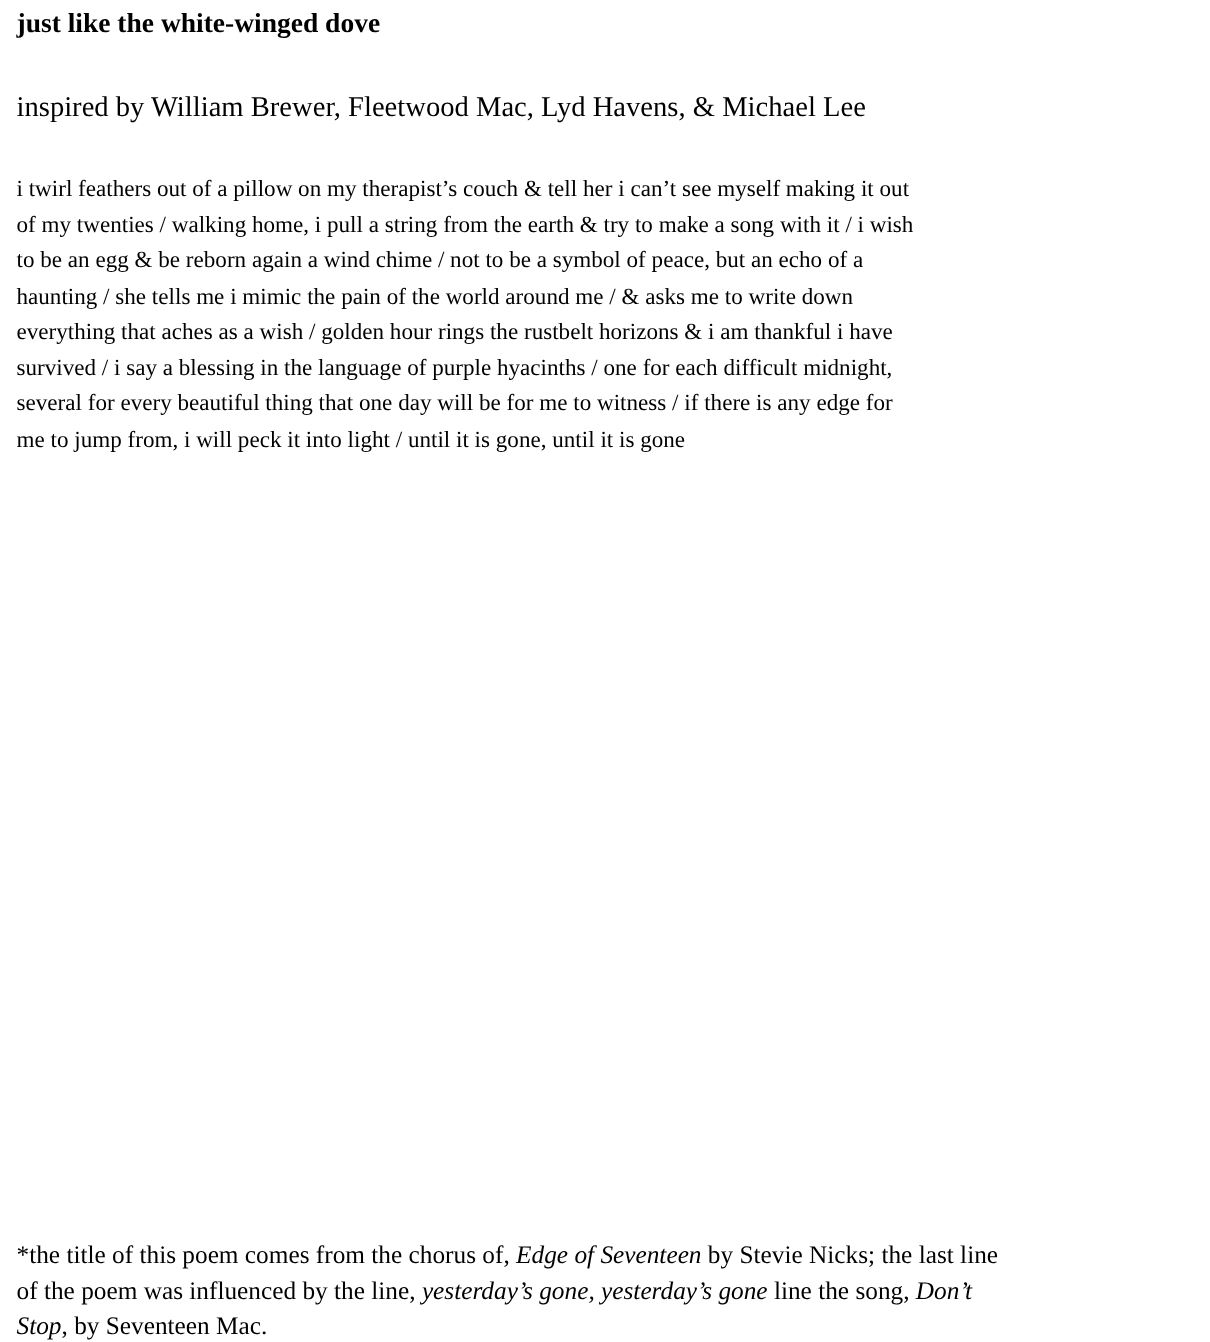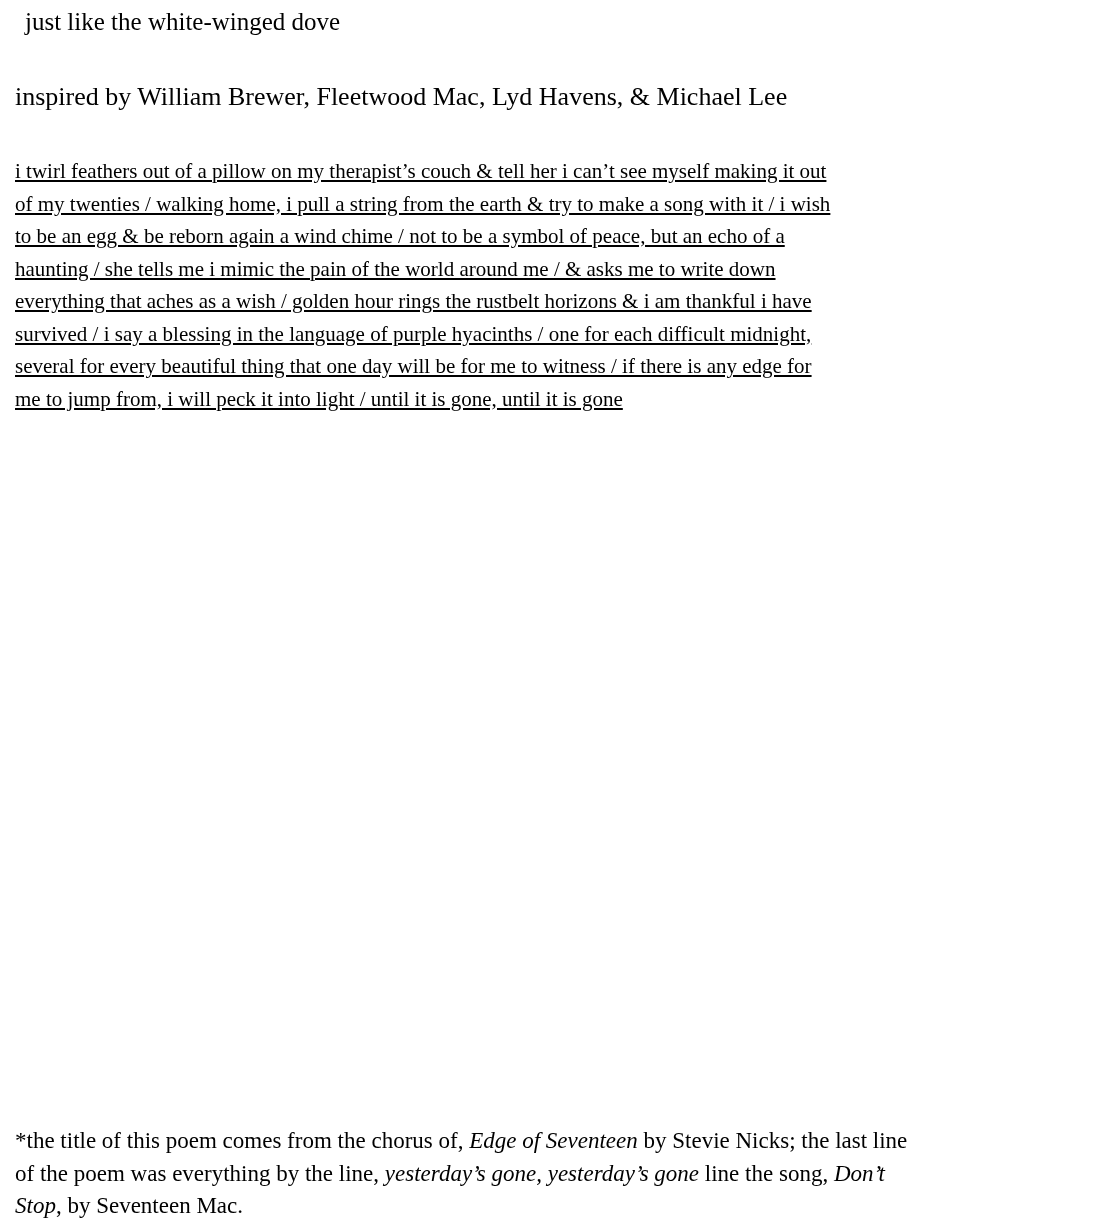--- a/index.html
+++ b/index.html
@@ -12,41 +12,40 @@
     width: 1100px;
     height: 1220px;
     background: #ffffff;
     color: #000000;
     font-family: "Liberation Serif", serif;
     overflow: hidden;
   }
   .title {
     position: absolute;
     top: 8px;
-    left: 25px;
+    left: 15px;
     margin: 0;
     font-size: 25px;
-    font-weight: normal;
+    font-weight: bold;
     font-family: "Liberation Serif", serif;
   }
   .attribution {
     position: absolute;
     top: 82px;
     left: 15px;
     font-size: 26px;
   }
   .poem {
     position: absolute;
     top: 155px;
     left: 15px;
     width: 1075px;
     font-size: 21px;
     line-height: 32.5px;
     white-space: pre-line;
-    text-decoration: underline;
   }
   .footnote {
     position: absolute;
     top: 1125px;
     left: 15px;
     width: 1075px;
     font-size: 23px;
     line-height: 32.5px;
   }
   .italic {
@@ -66,17 +65,17 @@
 of my twenties / walking home, i pull a string from the earth &amp; try to make a song with it / i wish
 to be an egg &amp; be reborn again a wind chime / not to be a symbol of peace, but an echo of a
 haunting / she tells me i mimic the pain of the world around me / &amp; asks me to write down
 everything that aches as a wish / golden hour rings the rustbelt horizons &amp; i am thankful i have
 survived / i say a blessing in the language of purple hyacinths / one for each difficult midnight,
 several for every beautiful thing that one day will be for me to witness / if there is any edge for
 me to jump from, i will peck it into light / until it is gone, until it is gone</div>
 
   <div class="footnote">
     <span>*the title of this poem comes from the chorus of, </span><span class="italic">Edge of Seventeen</span><span> by Stevie Nicks; the last line</span><br>
-    <span>of the poem was everything by the line, </span><span class="italic">yesterday’s gone, yesterday’s gone</span><span> line the song, </span><span class="italic">Don’t</span><br>
+    <span>of the poem was influenced by the line, </span><span class="italic">yesterday’s gone, yesterday’s gone</span><span> line the song, </span><span class="italic">Don’t</span><br>
     <span class="italic">Stop</span><span>, by Seventeen Mac.</span>
   </div>
 
 </div>
 
 </body></html>

